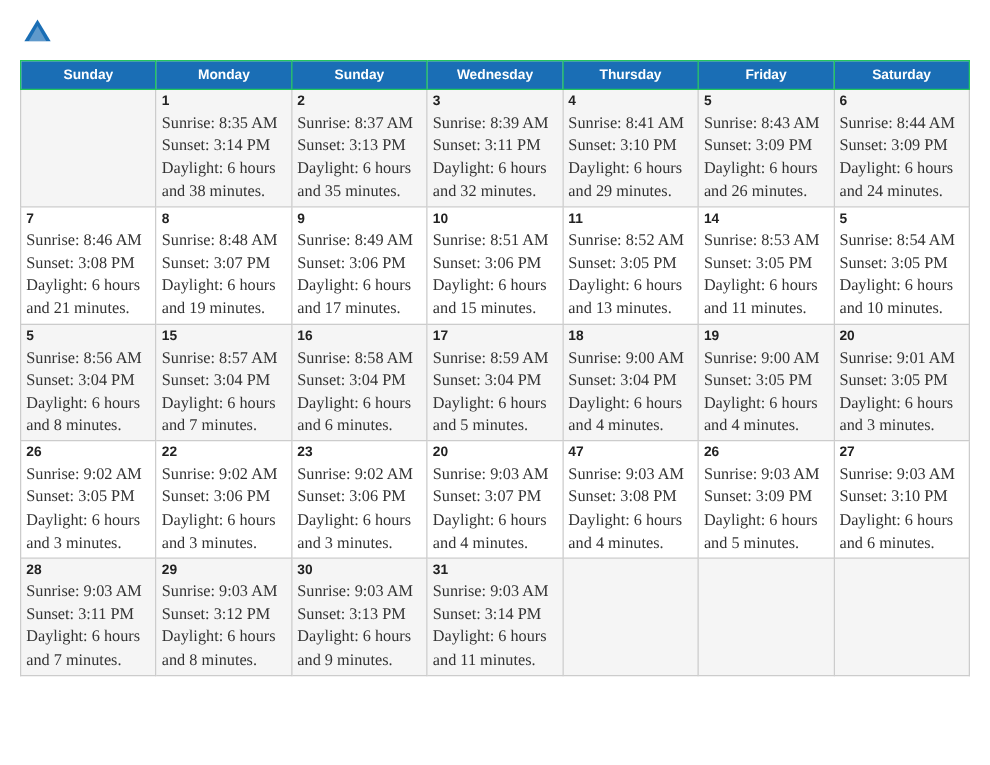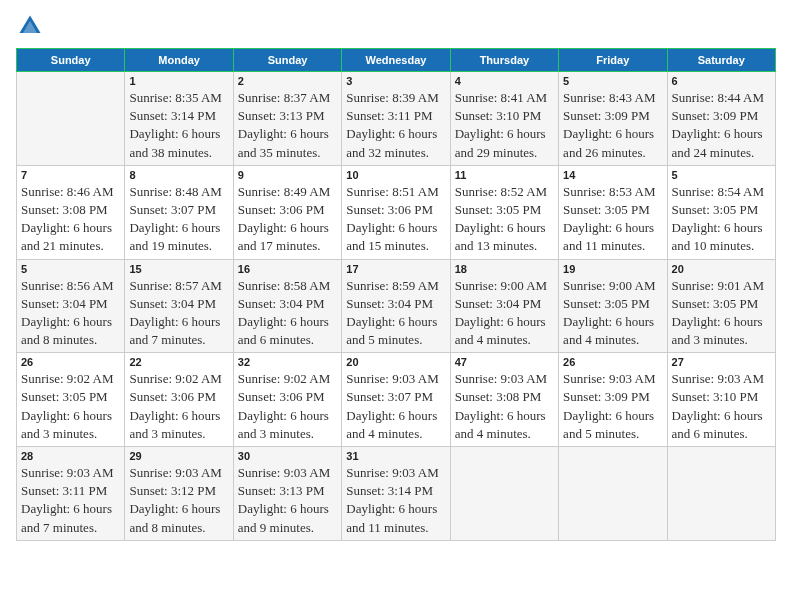--- a/index.html
+++ b/index.html
@@ -220,21 +220,21 @@
         <tr>
           <td>
             <div class="day-num">26</div>
             <div class="day-info">Sunrise: 9:02 AM<br>Sunset: 3:05 PM<br>Daylight: 6 hours and 3 minutes.</div>
           </td>
           <td>
             <div class="day-num">22</div>
             <div class="day-info">Sunrise: 9:02 AM<br>Sunset: 3:06 PM<br>Daylight: 6 hours and 3 minutes.</div>
           </td>
           <td>
-            <div class="day-num">32</div>
+            <div class="day-num">23</div>
             <div class="day-info">Sunrise: 9:02 AM<br>Sunset: 3:06 PM<br>Daylight: 6 hours and 3 minutes.</div>
           </td>
           <td>
             <div class="day-num">20</div>
             <div class="day-info">Sunrise: 9:03 AM<br>Sunset: 3:07 PM<br>Daylight: 6 hours and 4 minutes.</div>
           </td>
           <td>
             <div class="day-num">47</div>
             <div class="day-info">Sunrise: 9:03 AM<br>Sunset: 3:08 PM<br>Daylight: 6 hours and 4 minutes.</div>
           </td>

